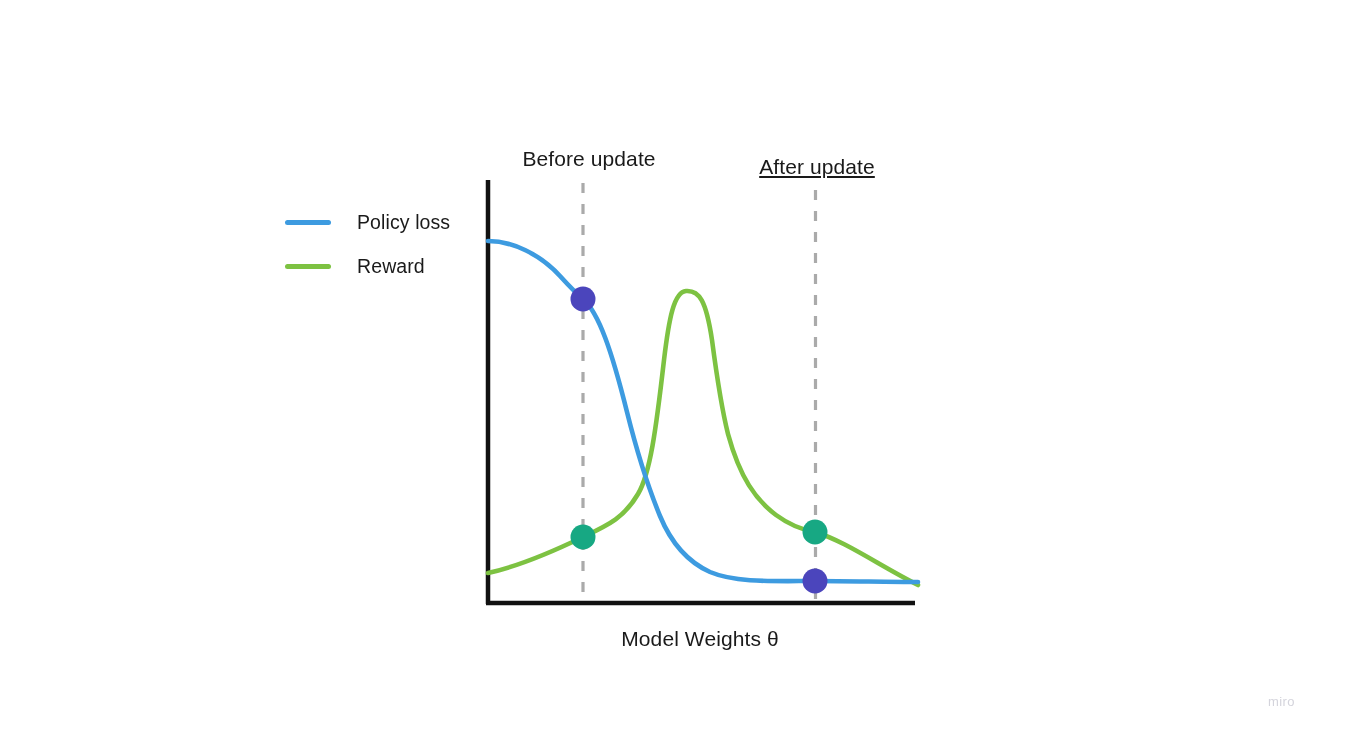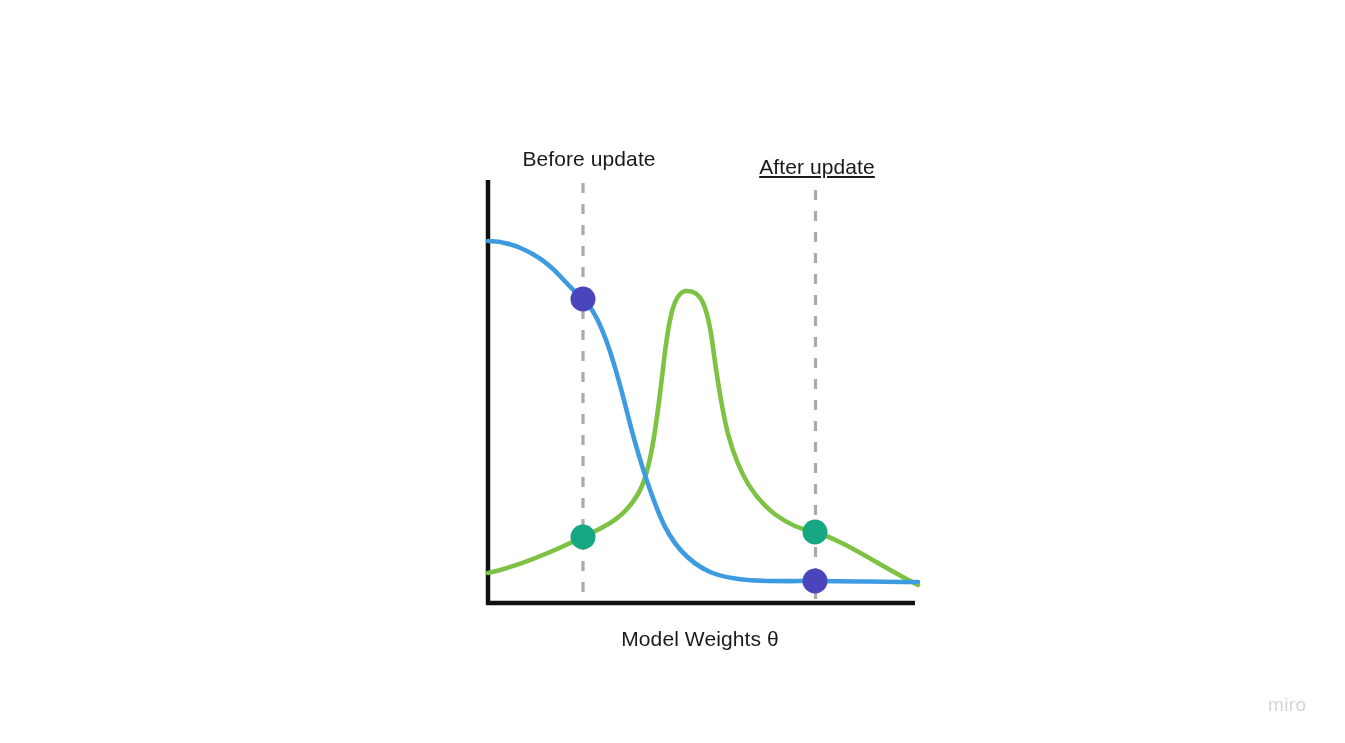--- a/index.html
+++ b/index.html
@@ -83,21 +83,21 @@
     color: #1a1a1a;
     white-space: nowrap;
     letter-spacing: 0.1px;
   }
 
   
   .watermark {
     position: absolute;
     left: 1268px;
     top: 694px;
-    font-size: 19px;
+    font-size: 13px;
     color: #d4d4dc;
     letter-spacing: 0.4px;
     font-weight: 400;
     user-select: none;
   }
 </style>
 </head>
 <body>
 
 <div id="chart-root">
@@ -132,20 +132,28 @@
              C 736,583 775,581 815,581
              C 850,581 886,582 918,582" fill="none" stroke="#3d9be0" stroke-width="4.6" stroke-linecap="round" stroke-linejoin="round"></path>
 
     <circle cx="583" cy="299" r="12.5" fill="#4b45bc"></circle>
     <circle cx="583" cy="537" r="12.5" fill="#17a883"></circle>
     <circle cx="815" cy="532" r="12.5" fill="#17a883"></circle>
     <circle cx="815" cy="581" r="12.5" fill="#4b45bc"></circle>
   </svg>
 
   <div class="legend">
+    <div class="legend-row">
+      <span class="legend-swatch policy"></span>
+      <span class="legend-label">Policy loss</span>
+    </div>
+    <div class="legend-row">
+      <span class="legend-swatch reward"></span>
+      <span class="legend-label">Reward</span>
+    </div>
   </div>
 
   <div class="annot annot-before">Before update</div>
   <div class="annot annot-after">After update</div>
 
   <div class="axis-title">Model Weights θ</div>
 
   <div class="watermark">miro</div>
 
 </div>

